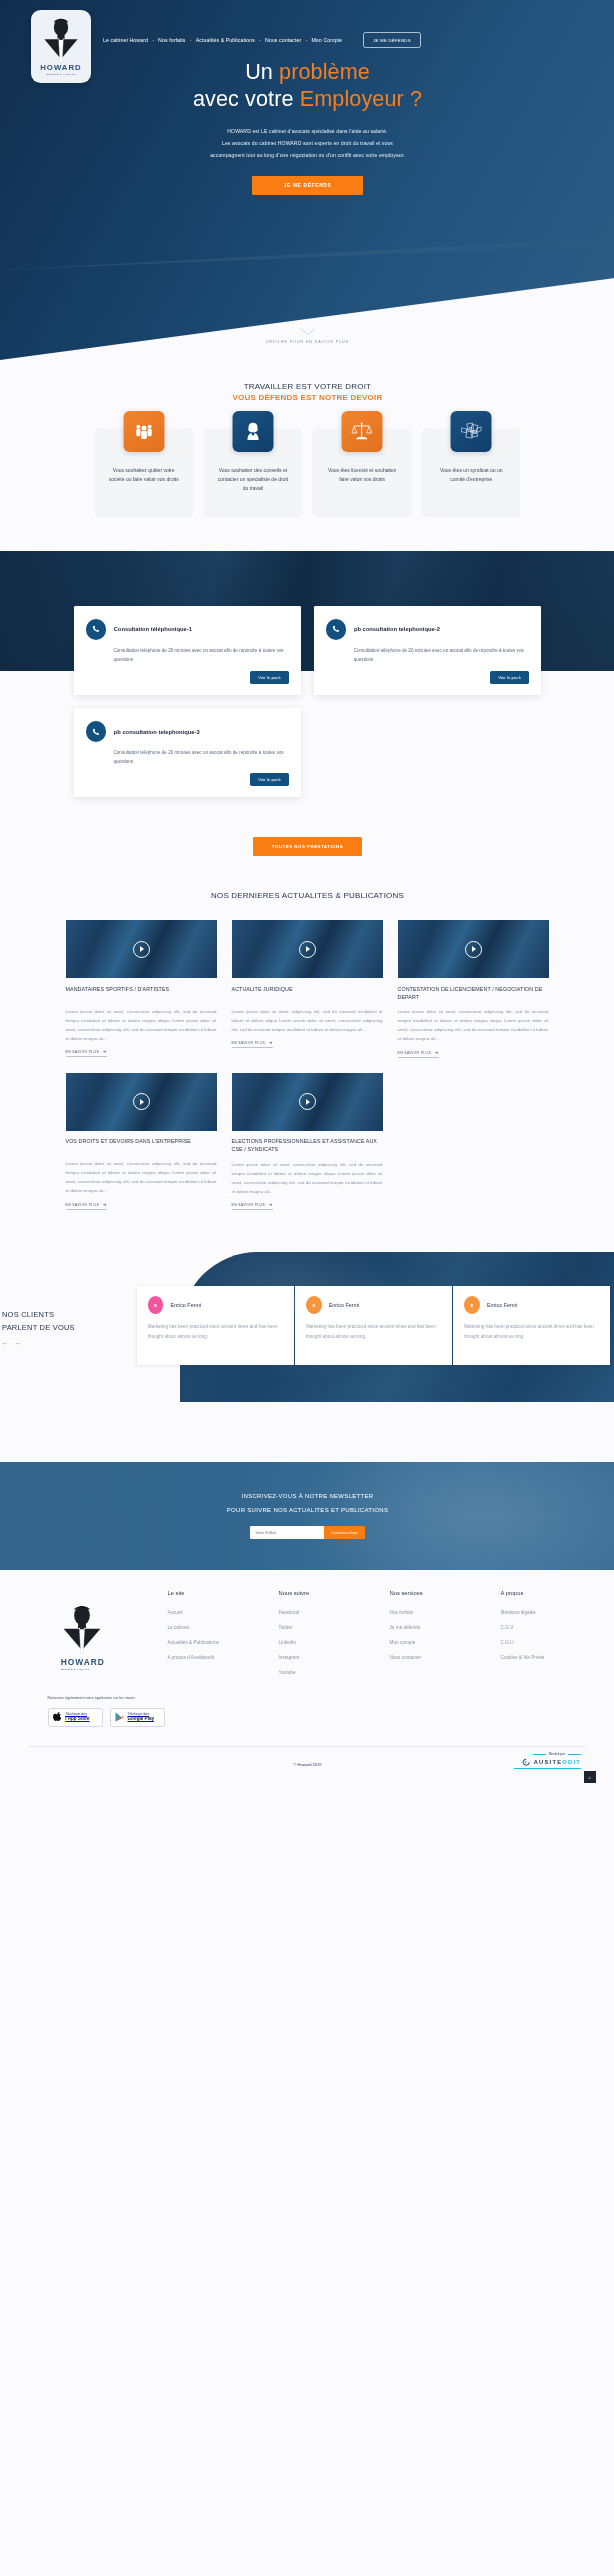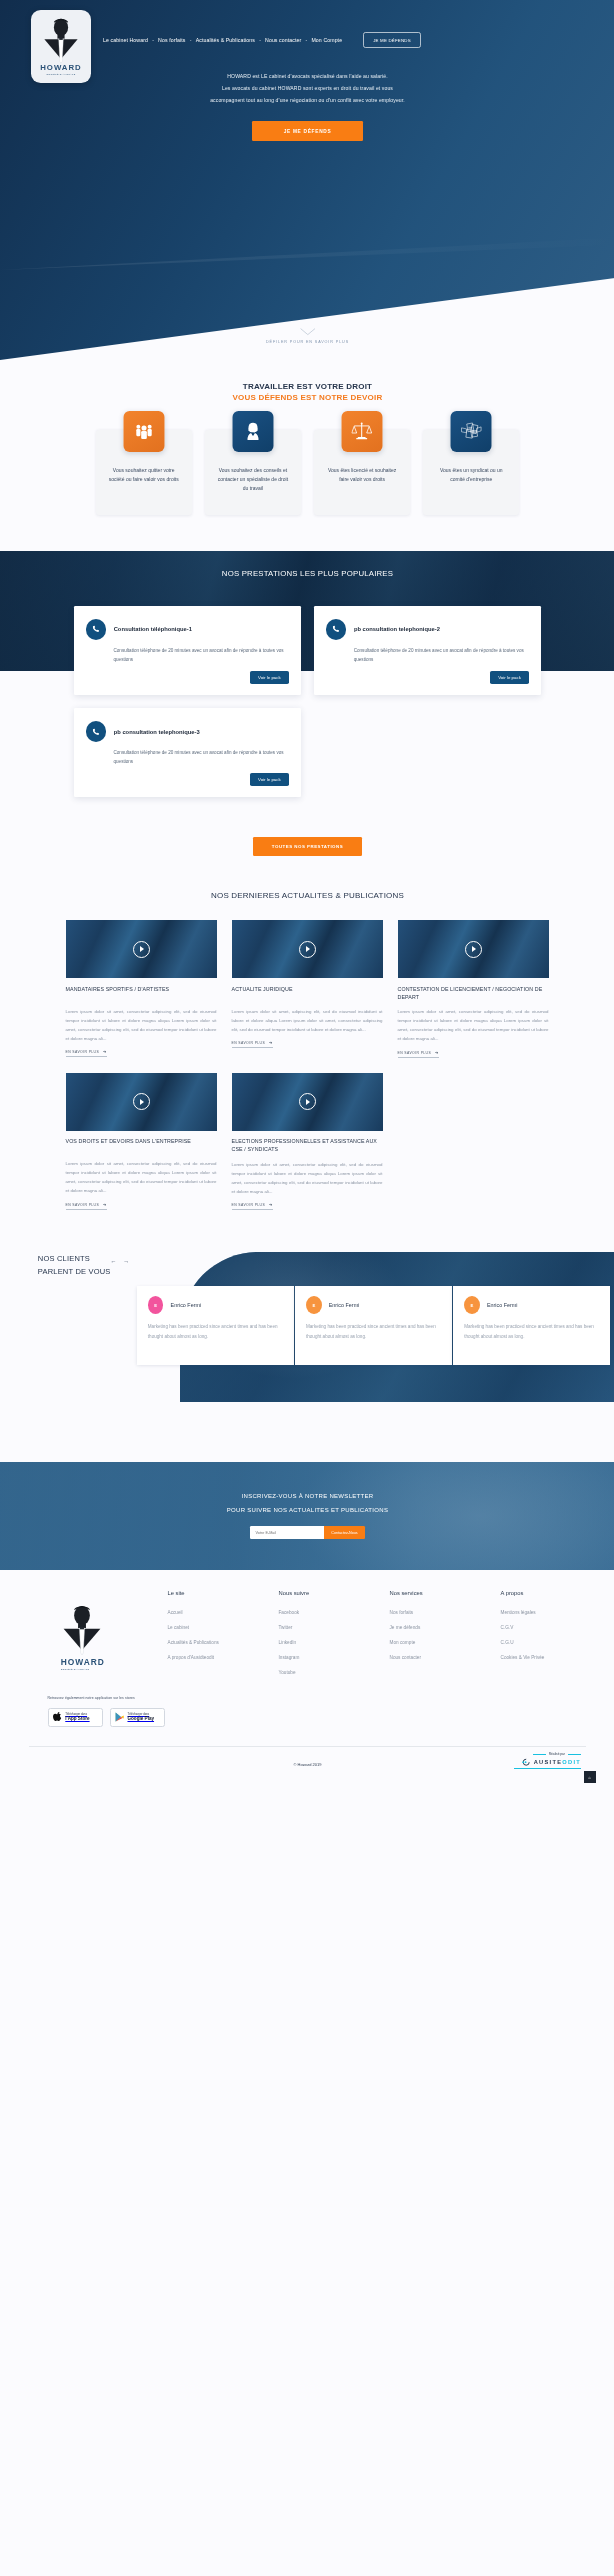--- a/index.html
+++ b/index.html
@@ -101,21 +101,21 @@
   }
 
   .scroll-hint{
     position:absolute;left:0;right:0;bottom:15.6px;text-align:center;z-index:5;
   }
   .chev{display:block;margin:0 auto 4.8px;width:15.6px;height:7.8px}
   .scroll-txt{font-size:3.7px;letter-spacing:0.9px;color:#7f93ad}
 
   
   .sec-rights{padding:21.6px 0 0;text-align:center;background:#fbfbfe}
-  .rights-t1{font-size:8px;letter-spacing:0.2px;color:#26354c;font-weight:700}
+  .rights-t1{font-size:8px;letter-spacing:0.2px;color:#26354c;font-weight:400}
   .rights-t2{font-size:8px;letter-spacing:0.2px;color:#f47b20;font-weight:700;margin-top:2.4px}
 
   .cards4{
     display:flex;justify-content:center;gap:13.2px;
     padding:28px 0 36px;
   }
   .card4{
     width:96px;
     background:#f4f5f7;
     border-radius:3px;
@@ -237,23 +237,23 @@
     overflow:hidden;
     background:
       radial-gradient(ellipse 156px 108px at 26% 34%, rgba(120,160,190,.6), transparent 70%),
       linear-gradient(120deg,#2c5d85 0%,#1f4a70 30%,#33688f 55%,#1b4265 78%,#2e5f88 100%);
   }
   .testi-photo::after{
     content:"";position:absolute;inset:0;
     background:linear-gradient(160deg, rgba(20,52,84,.55), rgba(30,72,110,.45));
   }
   .testi-left{
-    position:absolute;left:14px;top:0;width:138px;height:150px;
+    position:absolute;left:1px;top:0;width:138px;height:150px;
     background:#fbfbfe;z-index:3;
-    display:flex;flex-direction:row;justify-content:center;
+    display:flex;flex-direction:column;justify-content:center;
     padding-left:1px;
   }
   .testi-h{font-size:7.5px;line-height:1.75;color:#26354c;letter-spacing:0.2px}
   .testi-arrows{margin-top:6px;display:flex;gap:6.6px;font-size:6px;color:#3a4a60}
   .testi-cards{
     position:absolute;left:137px;top:34px;z-index:4;
     display:flex;gap:1.2px;
   }
   .testi-card{
     width:157px;min-height:79px;background:#fff;
@@ -370,20 +370,24 @@
         <a class="nav-link" href="#">Actualités &amp; Publications</a>
         <span class="nav-sep">-</span>
         <a class="nav-link" href="#">Nous contacter</a>
         <span class="nav-sep">-</span>
         <a class="nav-link" href="#">Mon Compte</a>
       </div>
       <button class="nav-cta">JE ME DÉFENDS</button>
     </nav>
 
     <div class="hero-inner">
+      <h1 class="hero-title">
+        <span>Un </span><span class="hl">problème</span><br>
+        <span>avec votre </span><span class="hl">Employeur ?</span>
+      </h1>
       <div class="hero-sub">
         <div>HOWARD est LE cabinet d'avocats spécialisé dans l'aide au salarié.</div>
         <div>Les avocats du cabinet HOWARD sont experts en droit du travail et vous</div>
         <div>accompagnent tout au long d'une négociation ou d'un conflit avec votre employeur.</div>
       </div>
       <button class="hero-btn">JE ME DÉFENDS</button>
     </div>
 
     <div class="hero-diag2"></div>
     <div class="hero-diag"></div>
@@ -459,21 +463,20 @@
         <div class="card4-txt">Vous êtes un syndicat ou un comité d'entreprise</div>
       </div>
 
     </div>
   </section>
 
   <section class="sec-presta">
     <div class="presta-band">
       <div class="presta-photo"></div>
       <div class="presta-tint"></div>
-      <div class="presta-title">NOS PRESTATIONS LES PLUS POPULAIRES</div>
     </div>
 
     <div class="presta-cards">
 
       <div class="presta-card">
         <div class="presta-head">
           <div class="phone-circle">
             <svg viewBox="0 0 18 18" width="7.8" height="7.8">
                 <path d="M3.2 2.2 L6 2 L7.3 5.3 L5.6 6.7 Q7 10 11.3 12.4 L12.7 10.7 L16 12 L15.8 14.8 Q15.5 16 13.8 15.9 Q8.6 15.4 5 11.8 Q1.6 8.3 2.1 4 Q2.1 2.4 3.2 2.2Z" fill="#fff"></path>
               </svg>

